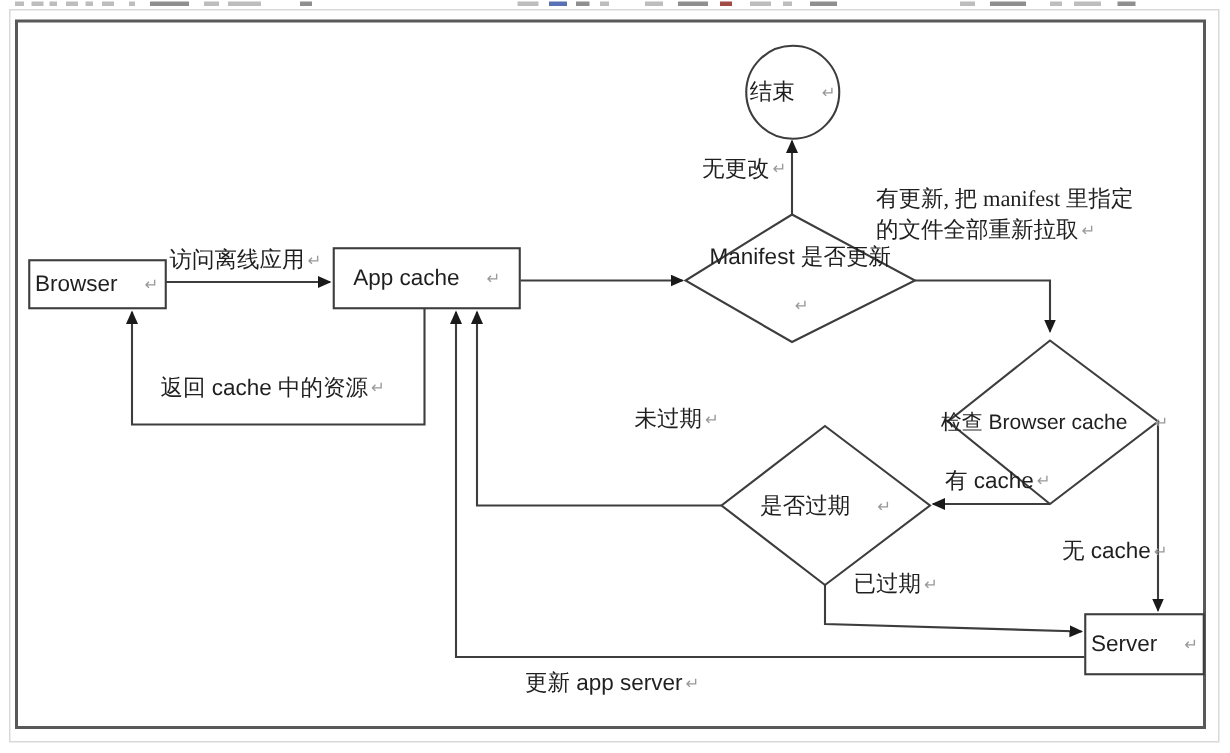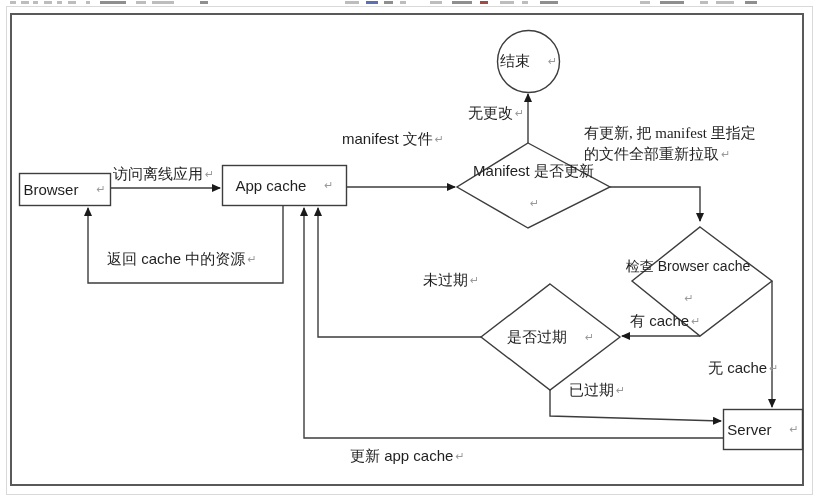--- a/index.html
+++ b/index.html
@@ -25,21 +25,21 @@
   .crop-strip i.r{background:#a34a45;}
   svg.wires{position:absolute;left:0;top:0;}
   
   .nlabel{position:absolute;display:flex;align-items:center;justify-content:center;
     font-size:15px;white-space:nowrap;gap:16px;}
   .n-browser{left:19px;top:173px;width:91px;height:32px;}
   .n-appcache{left:222px;top:165px;width:125px;height:40px;}
   .n-server{left:723px;top:409px;width:80px;height:41px;}
   .n-end{left:497px;top:30px;width:63px;height:62px;}
   .n-manifest{left:457px;top:143px;width:153px;height:85px;font-size:15px;flex-direction:column;}
-  .n-browsercache{left:616px;top:227px;width:144px;height:109px;font-size:14px;flex-direction:column;}
+  .n-browsercache{left:631px;top:227px;width:144px;height:109px;font-size:14px;}
   .n-expired{left:481px;top:284px;width:139px;height:106px;}
   
   .elabel{position:absolute;font-size:15px;white-space:nowrap;line-height:21px;}
   .l-visit{left:113px;top:163px;}
   .l-checkmanifest{left:342px;top:128px;}
   .l-nochange{left:468px;top:102px;}
   .l-hasupdate{left:584px;top:123px;font-family:Liberation Serif, serif;}
   .l-hascache{left:630px;top:310px;}
   .l-nocache{left:708px;top:357px;}
   .l-notexpired{left:423px;top:269px;}
@@ -141,21 +141,20 @@
   </div>
   <div class="nlabel n-expired">
     <span>是否过期</span>
       <span class="rm">↵</span>
   </div>
 
   <div class="elabel l-visit">
     <span>访问离线应用</span><span class="rm">↵</span>
   </div>
   <div class="elabel l-checkmanifest">
-    <div><span>manifest 文件</span><span class="rm">↵</span></div>
   </div>
   <div class="elabel l-nochange">
     <span>无更改</span><span class="rm">↵</span>
   </div>
   <div class="elabel l-hasupdate">
     <div><span>有更新, 把 manifest 里指定</span></div>
     <div><span>的文件全部重新拉取</span><span class="rm">↵</span></div>
   </div>
   <div class="elabel l-hascache">
     <span>有 cache</span><span class="rm">↵</span>
@@ -163,19 +162,19 @@
   <div class="elabel l-nocache">
     <span>无 cache</span><span class="rm">↵</span>
   </div>
   <div class="elabel l-notexpired">
     <span>未过期</span><span class="rm">↵</span>
   </div>
   <div class="elabel l-expired">
     <span>已过期</span><span class="rm">↵</span>
   </div>
   <div class="elabel l-updatecache">
-    <span>更新 app cache</span><span class="rm">↵</span>
+    <span>更新 app server</span><span class="rm">↵</span>
   </div>
   <div class="elabel l-returncache">
     <span>返回 cache 中的资源</span><span class="rm">↵</span>
   </div>
 
 </div>
 
 </body></html>

